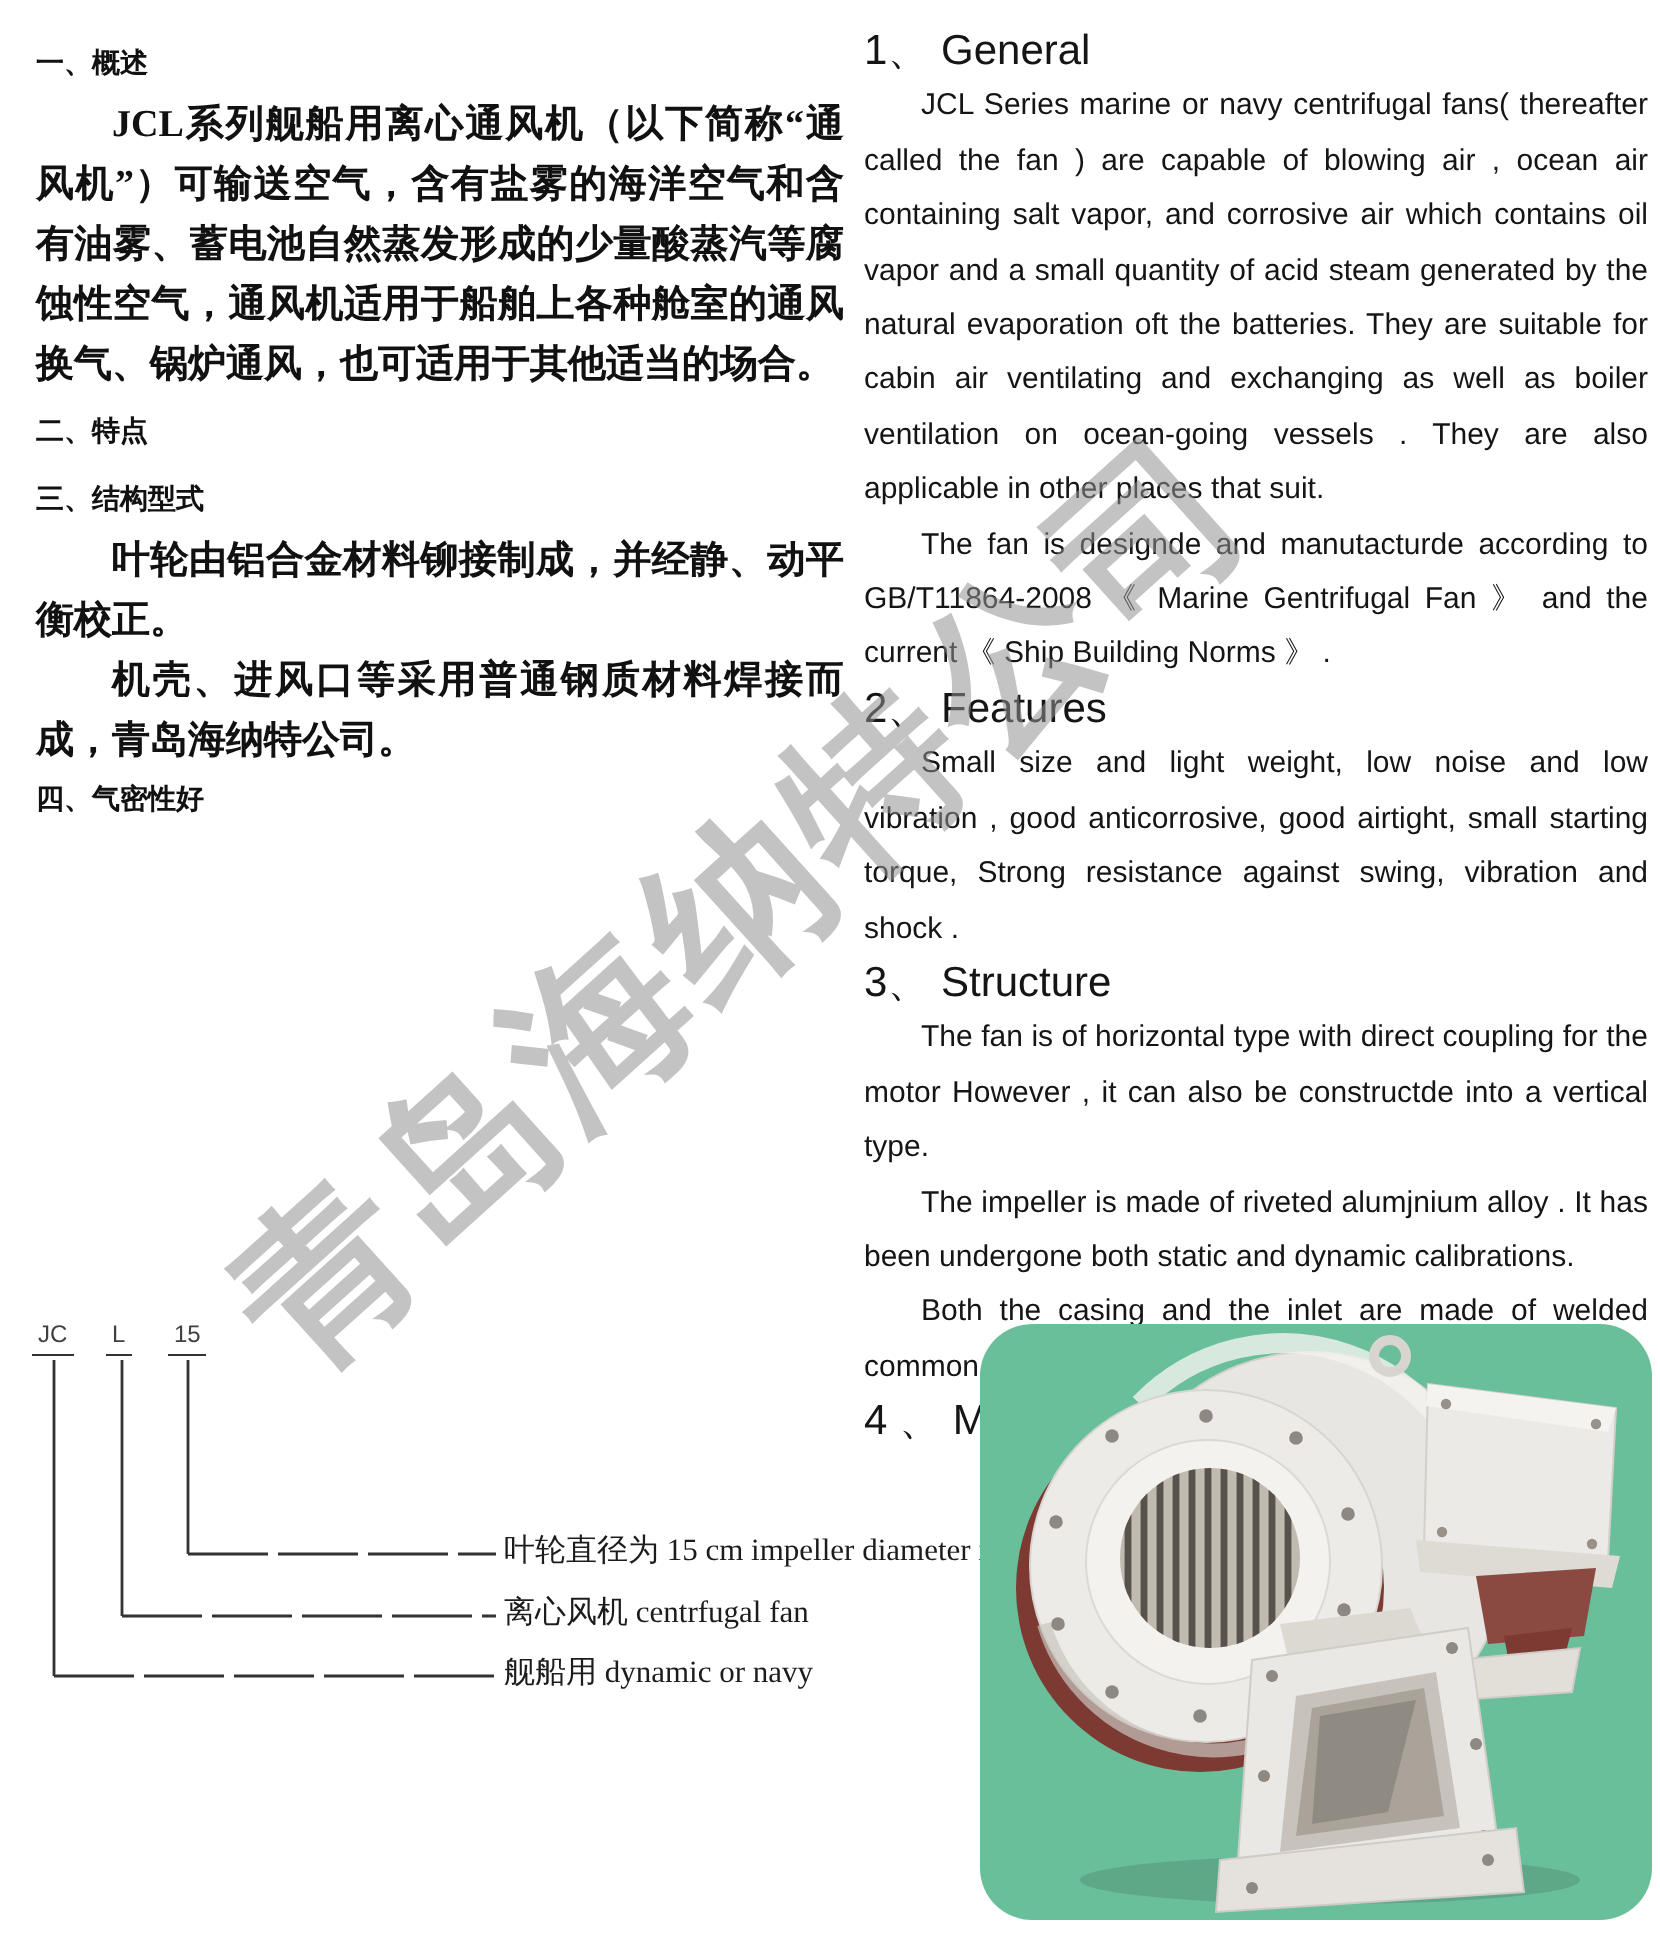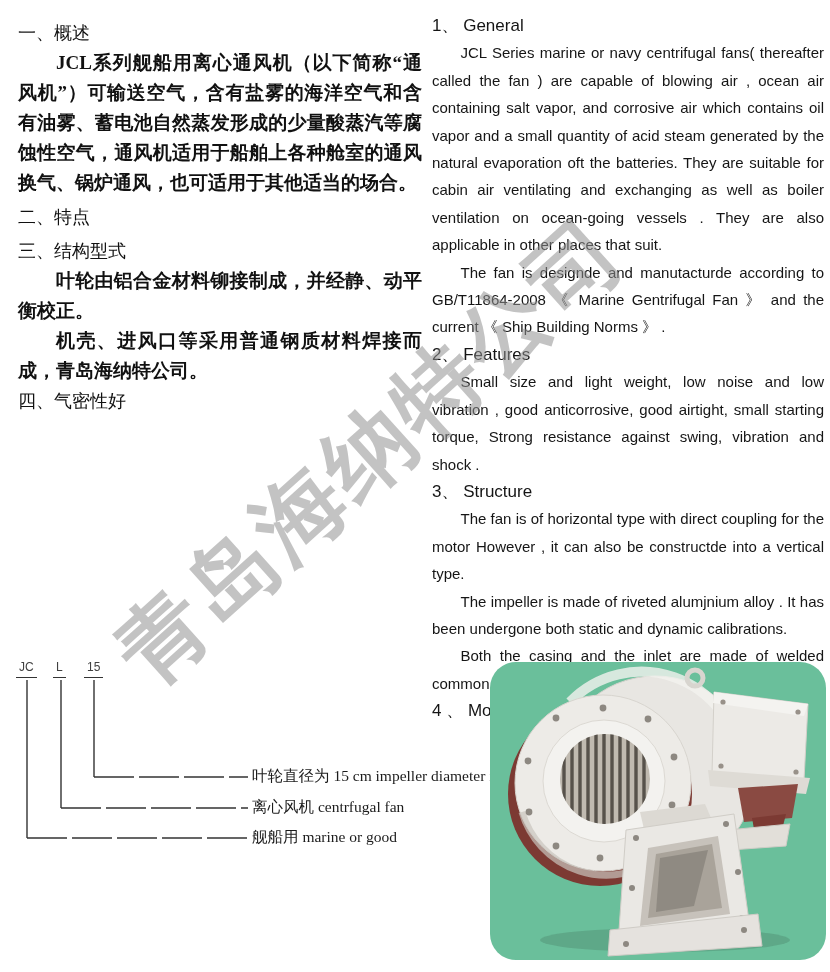--- a/index.html
+++ b/index.html
@@ -12,33 +12,33 @@
     font-family:"Liberation Serif", serif;
     color:#111;
   }
   
   .left-col{
     position:absolute;left:18px;top:18px;width:404px;
     font-family:"Liberation Serif", serif;
     font-size:19px;line-height:30px;font-weight:700;
     text-align:justify;
   }
-  .left-col h3{font-size:18px;line-height:30px;margin:0;font-weight:400;}
+  .left-col h3{font-size:14px;line-height:30px;margin:0;font-weight:700;}
   .left-col p{margin:0;text-indent:2em;}
   .left-col p.gap-top{margin-top:32px;}
   .left-col h3.gap-top{margin-top:4px;}
   
   .right-col{
     position:absolute;left:432px;top:12px;width:392px;
     font-family:"Liberation Sans", sans-serif;
     font-size:15px;line-height:27.4px;font-weight:400;
     text-align:justify;color:#151515;
   }
   .right-col h3{
-    font-size:17px;line-height:27.4px;margin:0;font-weight:400;
+    font-size:21px;line-height:27.4px;margin:0;font-weight:400;
   }
   .right-col p{margin:0;text-indent:1.9em;}
   
   .watermark{
     position:absolute;left:30px;top:392px;width:680px;
     text-align:center;
     font-family:"Liberation Serif", serif;
     font-size:88px;font-weight:700;letter-spacing:4px;
     color:rgba(145,145,145,0.55);
     transform:rotate(-42deg);
@@ -119,21 +119,21 @@
         <line x1="80" y1="119" x2="234" y2="119" stroke-dasharray="40 5"></line>
         <line x1="47" y1="150" x2="234" y2="150" stroke-dasharray="40 5"></line>
         <line x1="13" y1="180" x2="234" y2="180" stroke-dasharray="40 5"></line>
       </g>
     </svg>
     <span class="code-part code-jc">JC</span>
     <span class="code-part code-l">L</span>
     <span class="code-part code-15">15</span>
     <span class="dg-label dg-label-1">叶轮直径为 15 cm impeller diameter is 15cm</span>
     <span class="dg-label dg-label-2">离心风机 centrfugal fan</span>
-    <span class="dg-label dg-label-3">舰船用 marine or good</span>
+    <span class="dg-label dg-label-3">舰船用 dynamic or navy</span>
   </div>
 
   <div class="photo-box">
     <svg width="336" height="298" viewBox="0 0 336 298">
 
       <rect x="0" y="0" width="336" height="298" rx="26" fill="#6abf9b"></rect>
 
       <g>
 
         <ellipse cx="175" cy="278" rx="125" ry="12" fill="rgba(60,100,80,0.25)"></ellipse>

